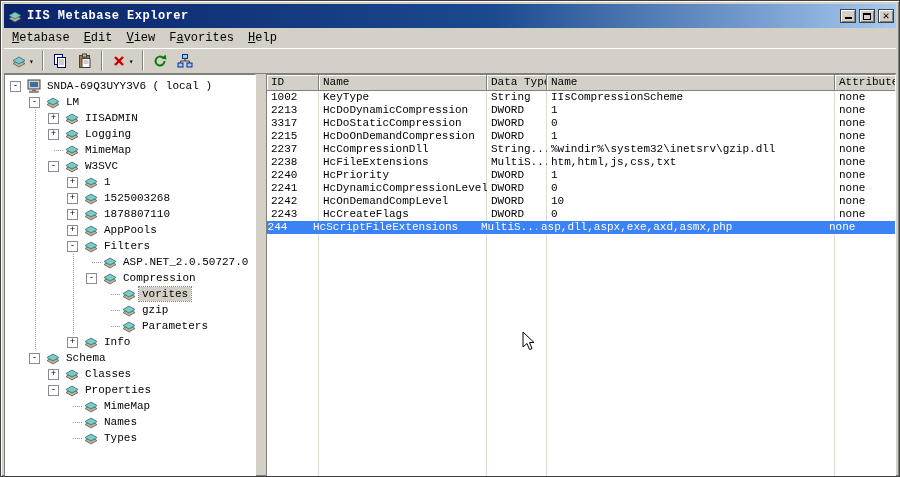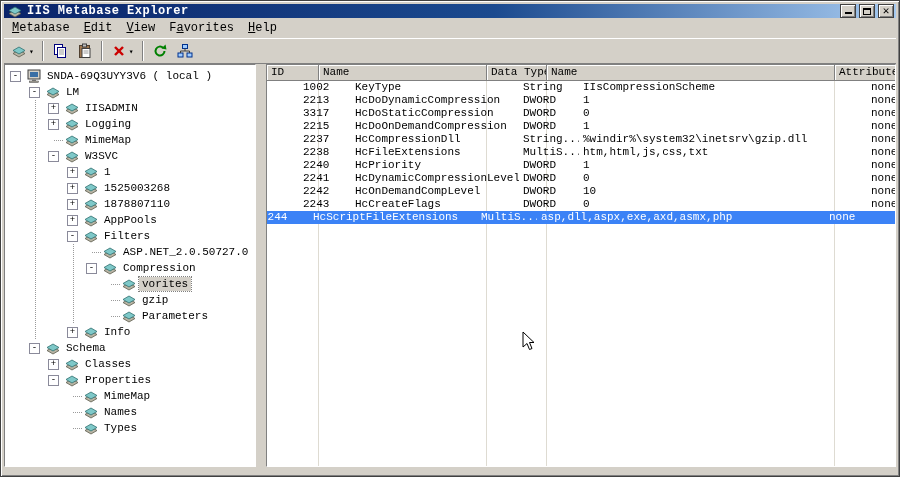--- a/index.html
+++ b/index.html
@@ -8,21 +8,21 @@
 
   .window{
     position:relative; width:900px; height:477px; background:#d4d0c8;
     border:1px solid #404040;
     box-shadow: inset 1px 1px 0 #ffffff, inset -1px -1px 0 #808080;
     padding:3px; overflow:hidden;
   }
 
   
   .titlebar{
-    height:14px; display:flex; align-items:center; gap:3px;
+    height:24px; display:flex; align-items:center; gap:3px;
     background:linear-gradient(90deg,#0a246a 0%,#1b4a8f 55%,#a6caf0 100%);
     padding:0 2px;
   }
   .title-text{ flex:1; color:#fff; font-weight:bold; font-size:12px; letter-spacing:0.5px; white-space:nowrap; overflow:hidden; }
   .winbtn{
     width:16px; height:14px; background:#d4d0c8; border:1px solid #404040;
     box-shadow: inset 1px 1px 0 #fff, inset -1px -1px 0 #808080;
     display:flex; align-items:center; justify-content:center; font-size:10px; line-height:10px;
   }
   .glyph-min{ width:7px; height:7px; border-bottom:2px solid #000; margin-top:-2px;}
@@ -76,21 +76,21 @@
   .tree-label{ padding:1px 3px; }
   .tree-label.selected{ background:#d4d0c8; outline:1px dotted #808080; }
 
   
   .thead{ display:flex; height:16px; position:relative; z-index:3; }
   .th{
     background:#d4d0c8; border-right:1px solid #808080; border-bottom:1px solid #808080;
     box-shadow: inset 1px 1px 0 #fff; padding:1px 4px; white-space:nowrap; overflow:hidden;
   }
   .rows{ position:relative; z-index:2; }
-  .tr{ display:flex; height:13px; line-height:13px;padding-left:32px; }
+  .tr{ display:flex; height:13px; line-height:13px; }
   .tr.sel{ background:#3b82f6; color:#fff;justify-content:flex-end; }
   .td{ padding:0 4px; white-space:nowrap; overflow:hidden; }
   .gridline{ position:absolute; top:16px; bottom:0; width:1px; background:#dedbd2; z-index:1; }
 
   
   .cursor{ position:absolute; left:521px; top:330px; z-index:10; pointer-events:none; }
 </style>
 </head>
 <body>
 

